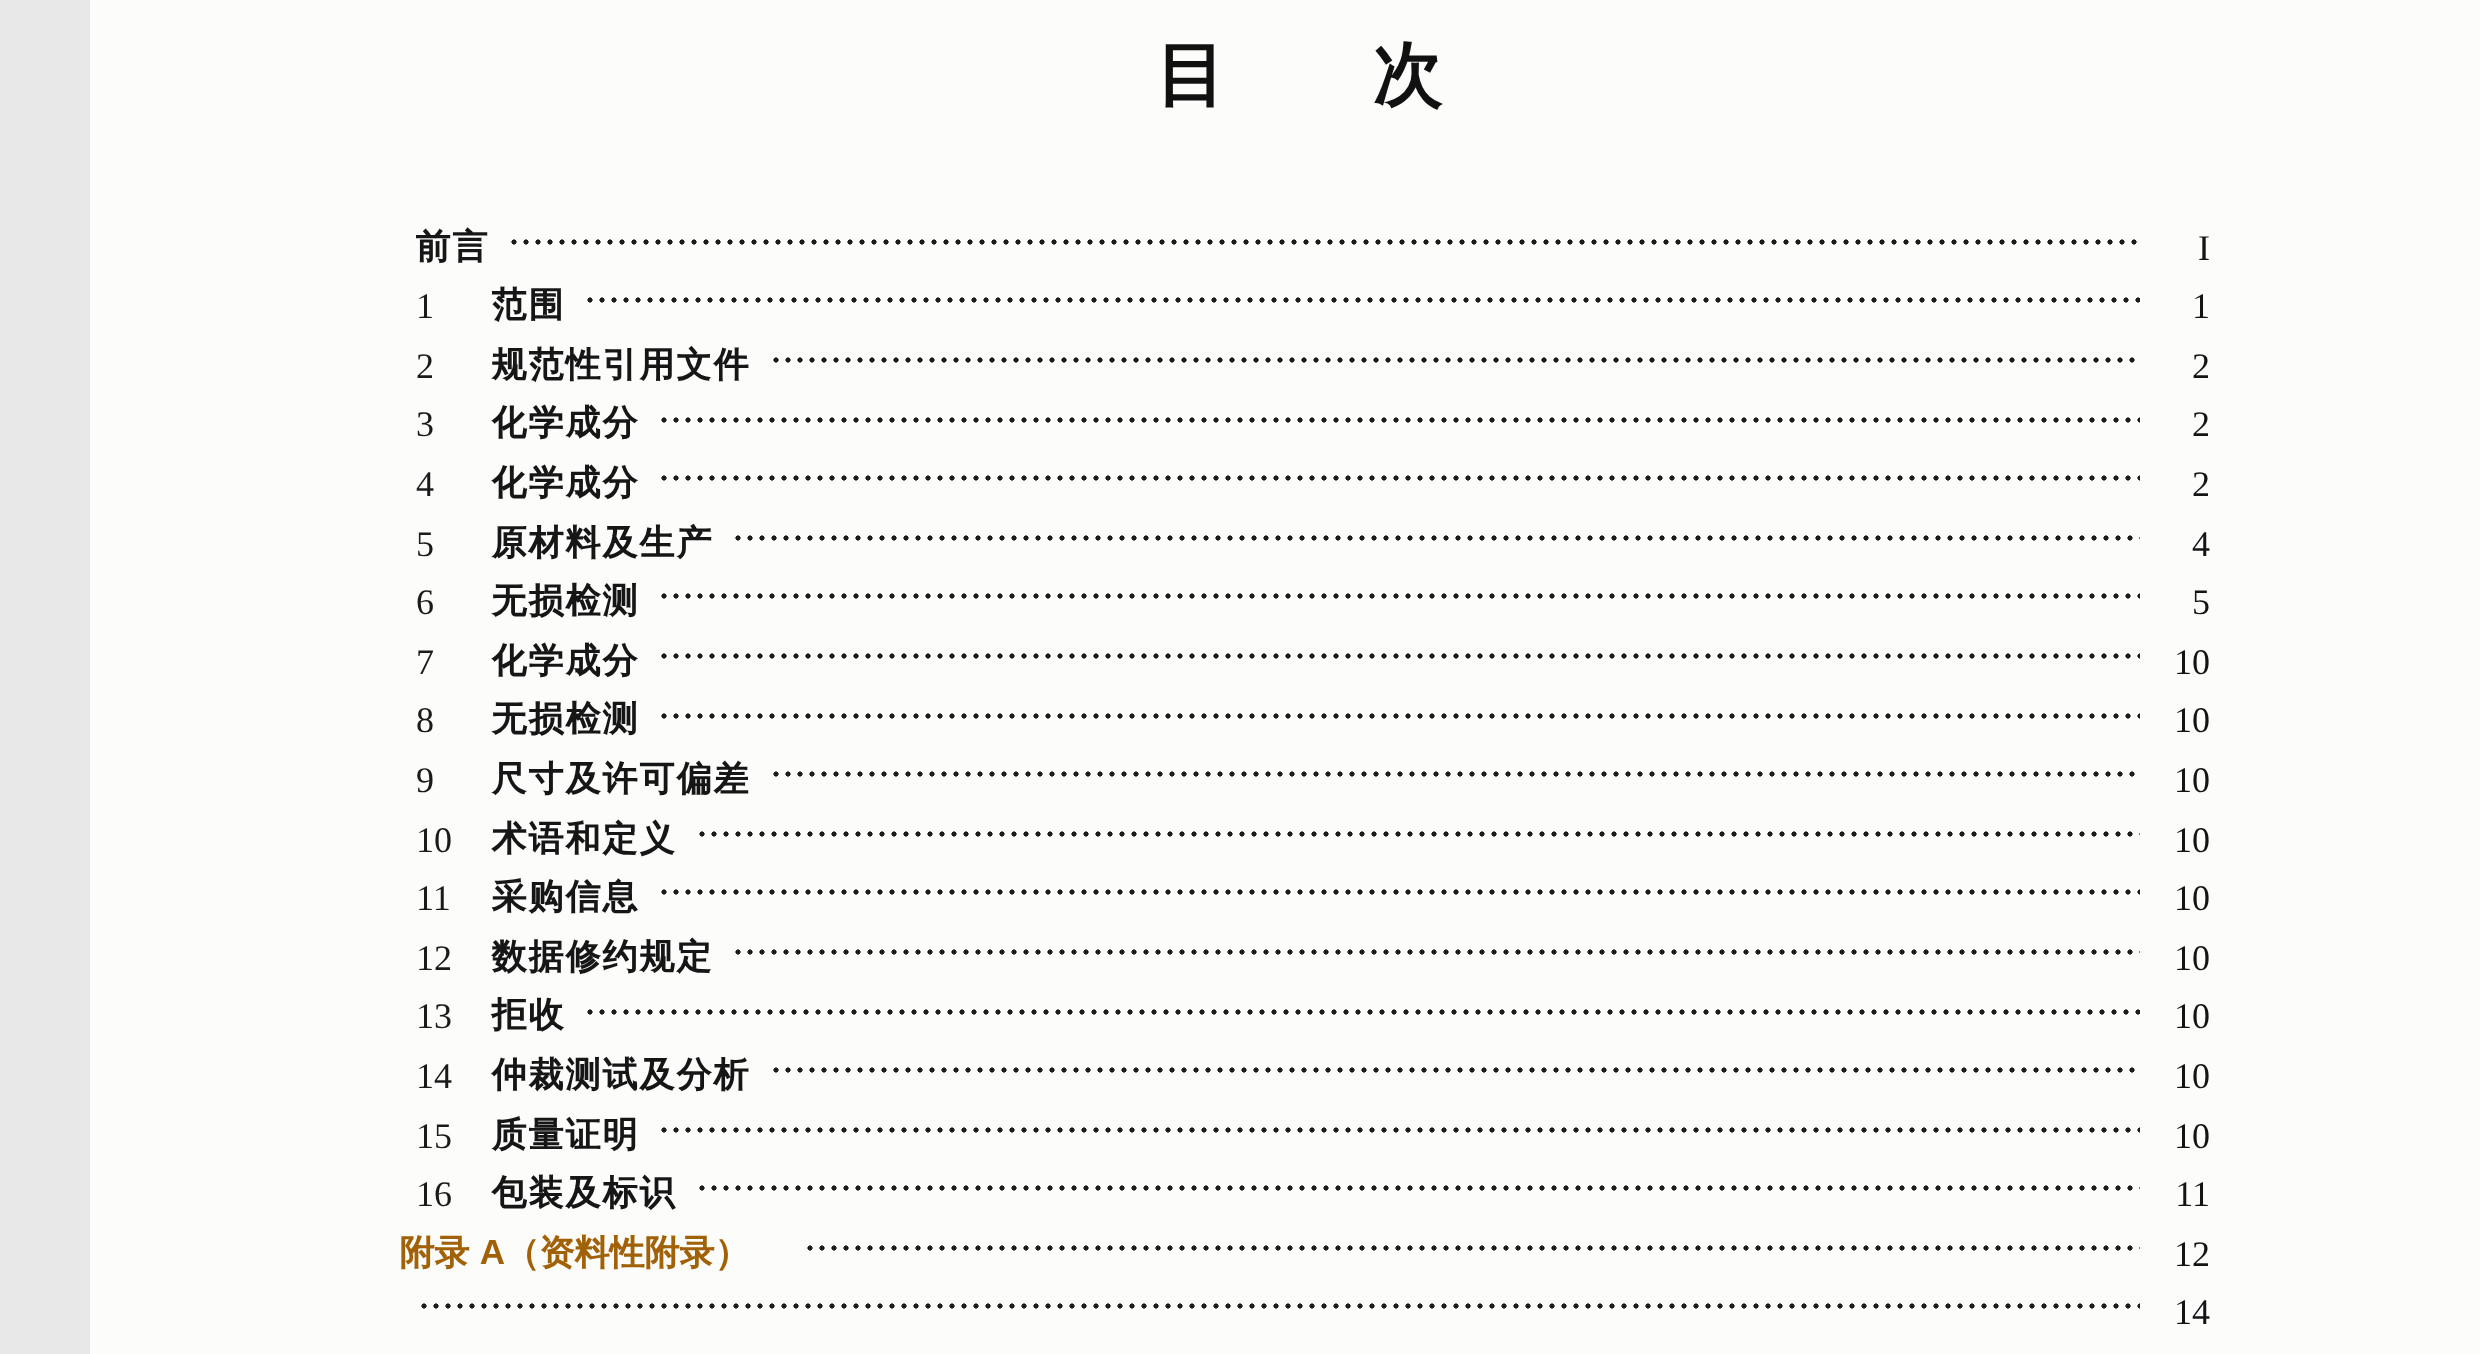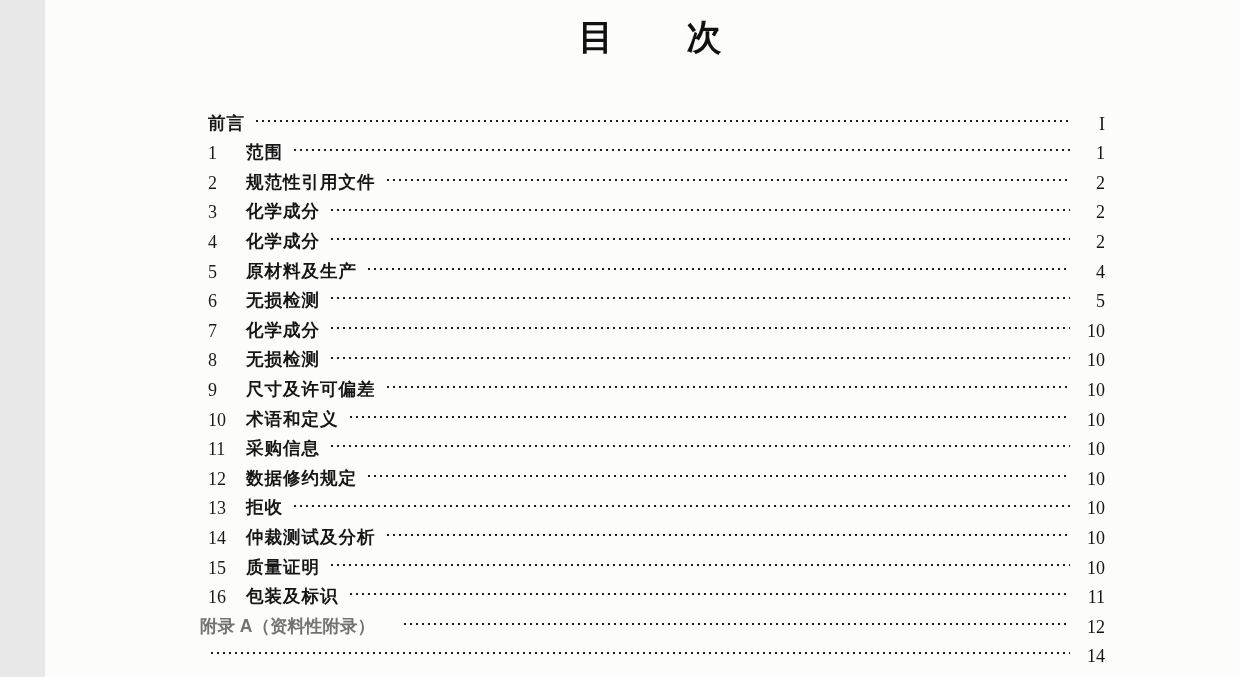--- a/index.html
+++ b/index.html
@@ -40,21 +40,21 @@
     font-weight: 400;
     color: #1a1a1a;
   }
   .toc-row.appendix { margin-left: -8px; }
   .toc-row.appendix .num {
     width: auto;
     margin-right: 18px;
     font-family: "Liberation Sans", sans-serif;
     font-size: 17.5px;
     font-weight: 700;
-    color: #737373;
+    color: #a16207;
   }
   .toc-row .label {
     flex: 0 0 auto;
     font-weight: 700;
     letter-spacing: 1px;
     white-space: nowrap;
   }
   .toc-row .dots {
     flex: 1 1 auto;
     align-self: center;

